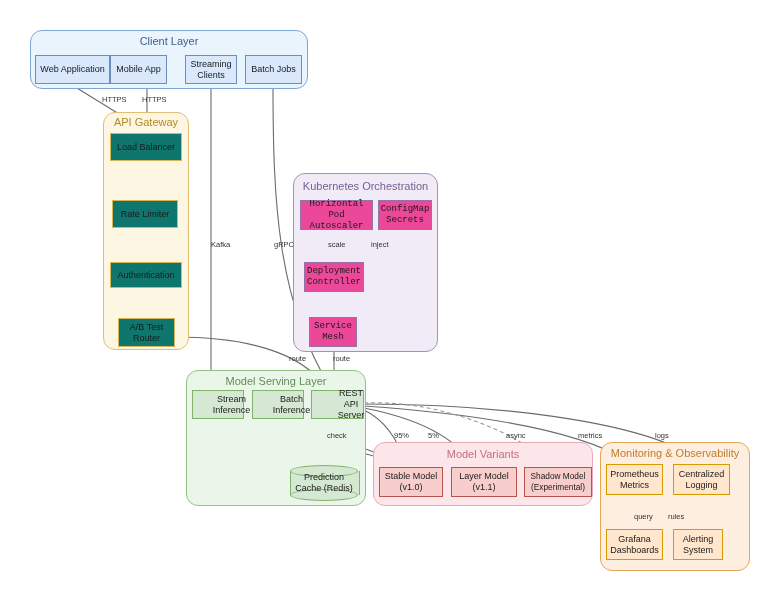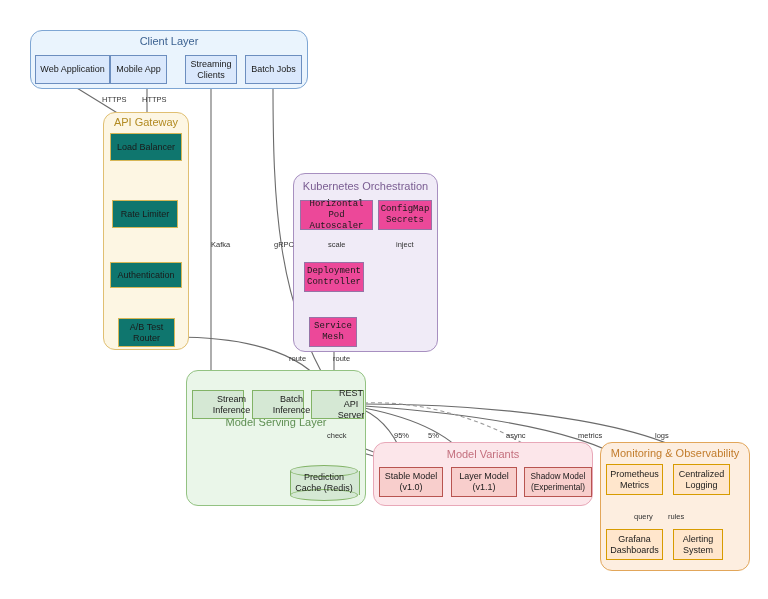--- a/index.html
+++ b/index.html
@@ -29,21 +29,21 @@
   .elabel{position:absolute;font-size:7.5px;line-height:9px;color:#333;white-space:nowrap;}
 
   
   .blue   {background:#dae8fc;border-color:#6c8ebf;}
   .blue-t {color:#3c6291;}
   .yellow {background:#0f766e;border-color:#d6b656;}
   .yellow-t{color:#b28b22;}
   .purple {background:#ec4899;border-color:#9673a6;font-family:Liberation Mono, monospace;}
   .purple-t{color:#7a5d92;}
   .green  {background:#d5e8d4;border-color:#82b366;padding-left:28px;}
-  .green-t{color:#5e8f52;margin-top:41px;}
+  .green-t{color:#5e8f52;}
   .pink   {background:#f8cecc;border-color:#b85450;}
   .pink-t {color:#c4707e;}
   .orange {background:#ffe6cc;border-color:#d79b00;}
   .orange-t{color:#c27c2c;}
 
   .g-blue  {background:#eaf4fd;border-color:#7ea6d4;}
   .g-yellow{background:#fdf6e3;border-color:#e0bf72;}
   .g-purple{background:#f0ebf7;border-color:#a78fc0;}
   .g-green {background:#eaf6e9;border-color:#93c282;}
   .g-pink  {background:#fce6ea;border-color:#e8a8b8;}
@@ -179,21 +179,21 @@
   <div class="node orange" style="left:606px;top:529px;width:57px;height:31px;white-space:pre-line;">Grafana
 Dashboards</div>
   <div class="node orange" style="left:673px;top:529px;width:50px;height:31px;white-space:pre-line;">Alerting
 System</div>
 
   <div class="elabel" style="left:102px;top:95px;">HTTPS</div>
   <div class="elabel" style="left:142px;top:95px;">HTTPS</div>
   <div class="elabel" style="left:211px;top:240px;">Kafka</div>
   <div class="elabel" style="left:274px;top:240px;">gRPC</div>
   <div class="elabel" style="left:328px;top:240px;">scale</div>
-  <div class="elabel" style="left:371px;top:240px;margin-left:25px;">inject</div>
+  <div class="elabel" style="left:371px;top:240px;">inject</div>
   <div class="elabel" style="left:289px;top:354px;">route</div>
   <div class="elabel" style="left:333px;top:354px;">route</div>
   <div class="elabel" style="left:327px;top:431px;">check</div>
   <div class="elabel" style="left:394px;top:431px;">95%</div>
   <div class="elabel" style="left:428px;top:431px;">5%</div>
   <div class="elabel" style="left:506px;top:431px;">async</div>
   <div class="elabel" style="left:578px;top:431px;">metrics</div>
   <div class="elabel" style="left:655px;top:431px;">logs</div>
   <div class="elabel" style="left:634px;top:512px;">query</div>
   <div class="elabel" style="left:668px;top:512px;">rules</div>

